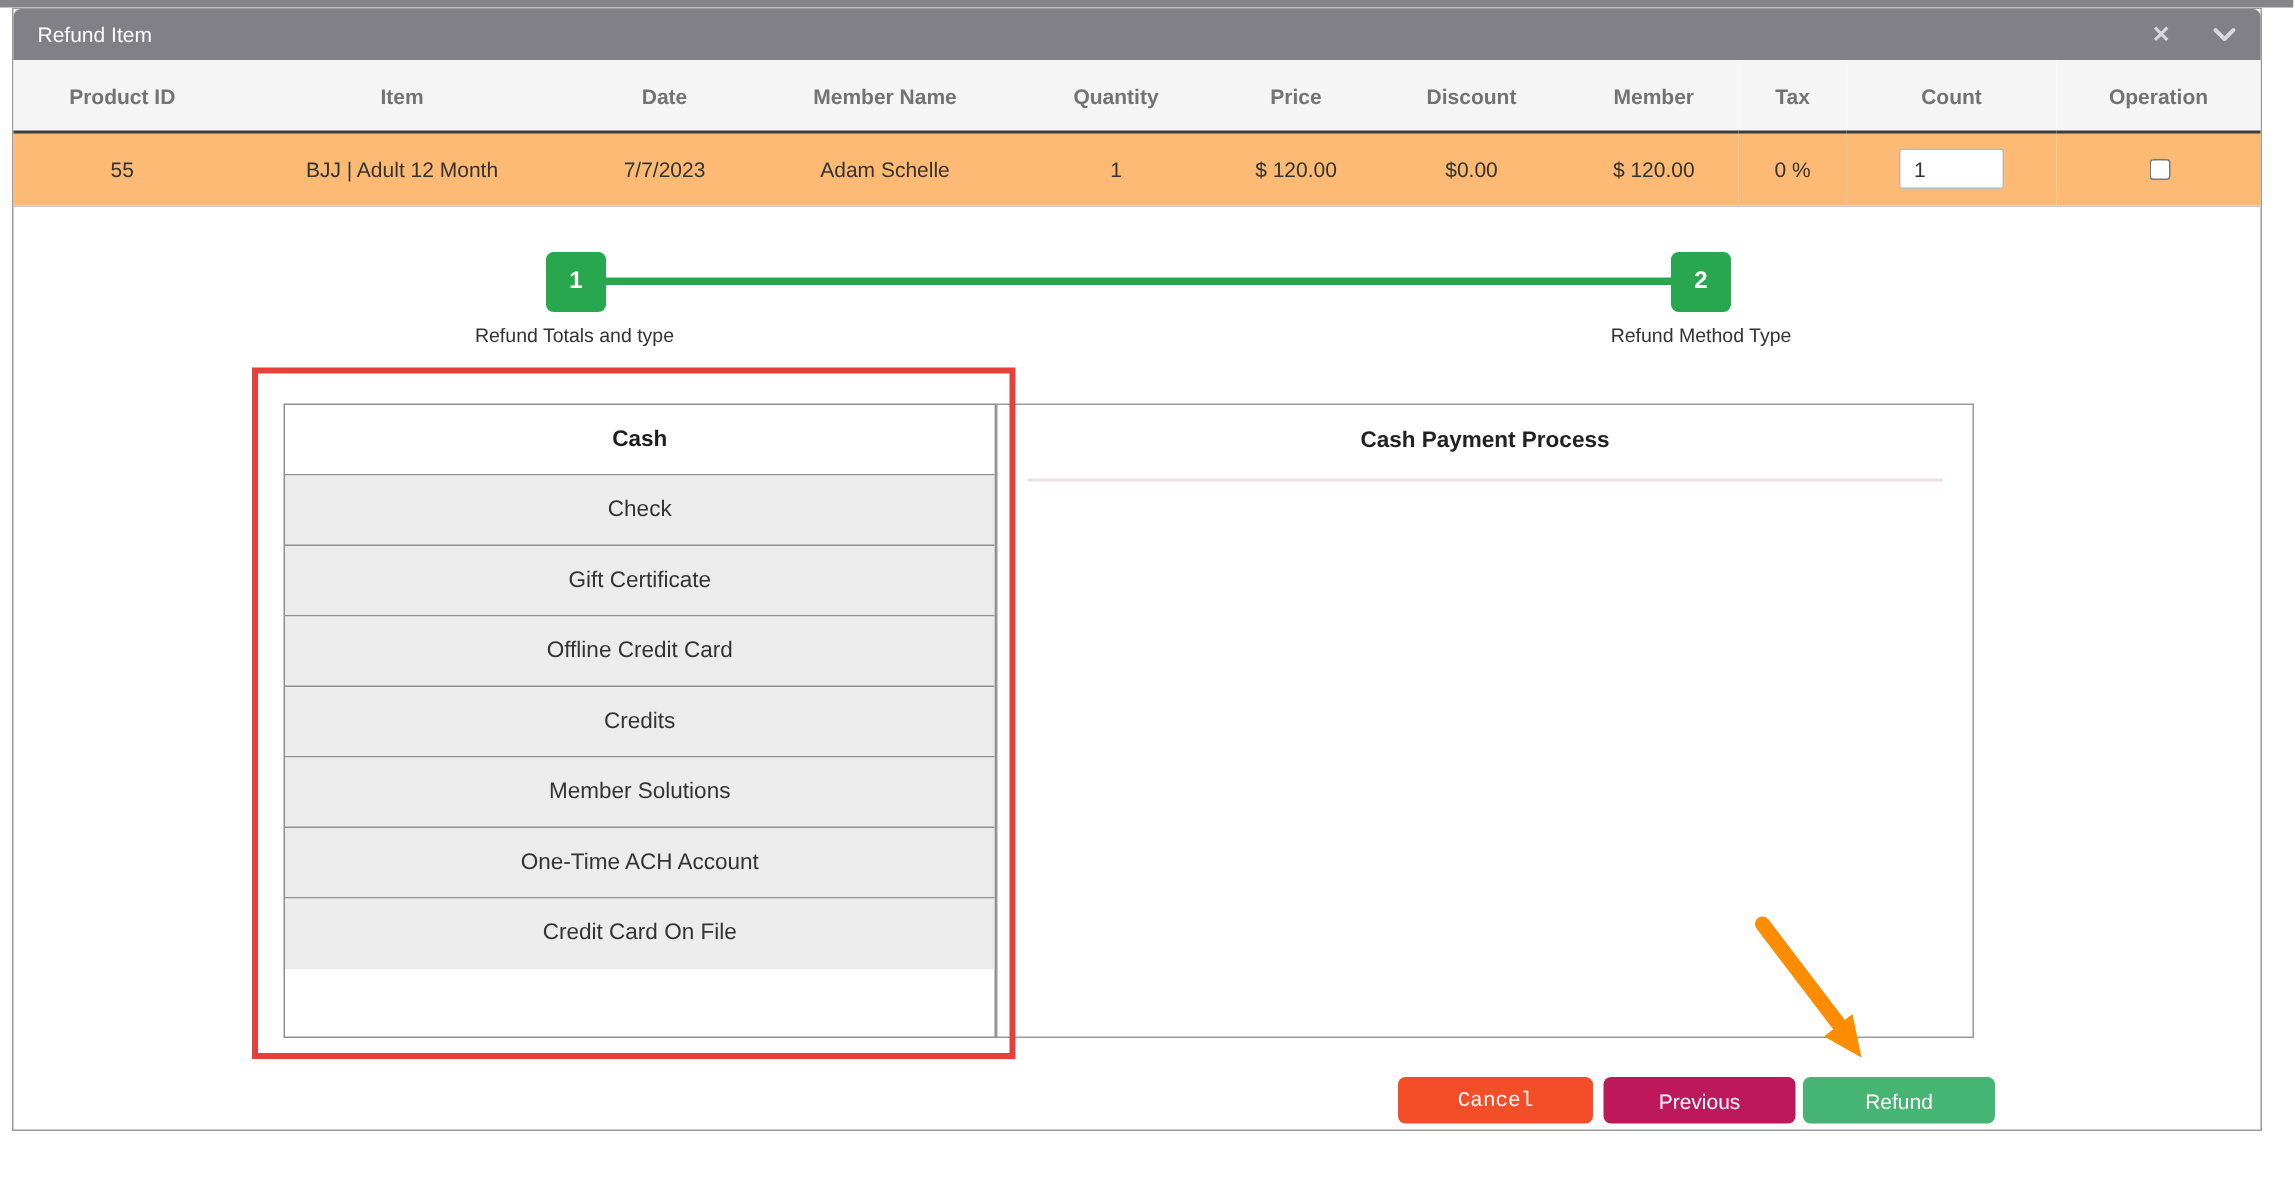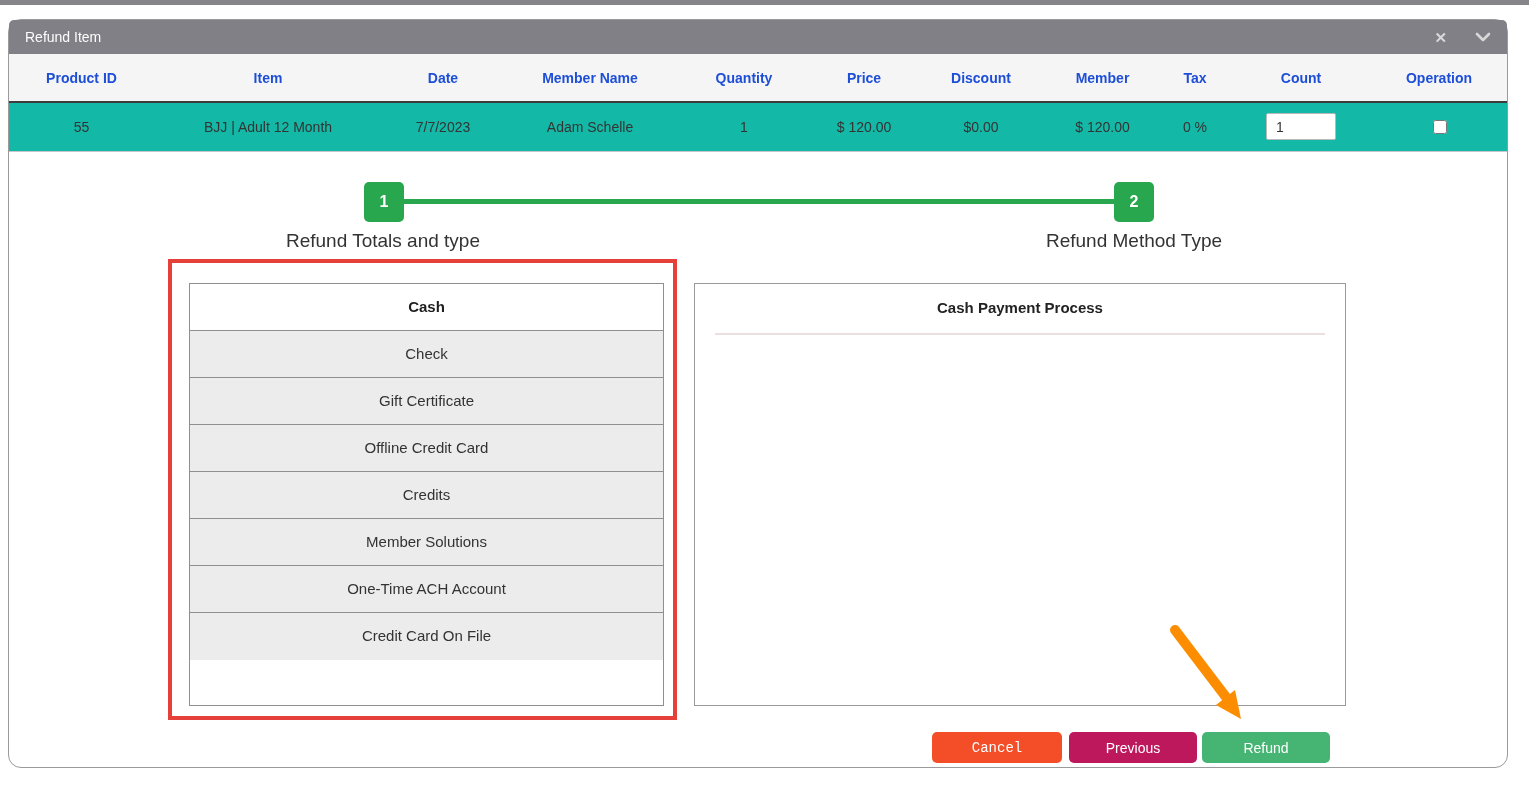--- a/index.html
+++ b/index.html
@@ -4,80 +4,80 @@
 <style>
   * { box-sizing: border-box; }
   html,body { margin:0; padding:0; }
   body {
     width:1529px; height:787px; position:relative; overflow:hidden;
     background:#ffffff; font-family:"Liberation Sans", sans-serif;
   }
   .top-strip { position:absolute; left:0; top:0; width:1529px; height:5px; background:#85858a; }
 
   .modal {
-    position:absolute; left:8px; top:19px; width:1500px; height:749px;
-    background:#fff; border:1px solid #9a9a9a; border-radius:13px;
+    position:absolute; left:8px; top:5px; width:1500px; height:749px;
+    background:#fff; border:1px solid #9a9a9a; border-radius:0;
   }
   .titlebar {
     position:absolute; left:0; top:0; width:100%; height:34px;
     background:#808086; border-radius:5px 5px 0 0;
     display:flex; align-items:center; padding:0 16px; color:#fdfdfd; font-size:14px;
   }
   .titlebar .spacer { flex:1; }
   .tb-close { color:#d8d8d8; font-size:15px; font-weight:bold; cursor:pointer; line-height:1; }
   .tb-chevron { margin-left:28px; cursor:pointer; display:flex; align-items:center; }
 
   
   table.items {
     position:absolute; left:0; top:34px; width:1498px;
     border-collapse:collapse; table-layout:fixed;
   }
   table.items thead th {
-    height:48px; background:#f5f5f5; font-size:14px; font-weight:bold; color:#1d4ed8;
+    height:48px; background:#f5f5f5; font-size:14px; font-weight:bold; color:#737373;
     text-align:center; border-bottom:2px solid #3c3c3c;
   }
   table.items tbody td {
-    height:49px; background:#14b8a6; font-size:14px; color:#333;
+    height:49px; background:#fdba74; font-size:14px; color:#333;
     text-align:center; border-bottom:1px solid #c6c6cc;
   }
   .count-input {
     width:70px; height:27px; border:1px solid #b9b9b9; border-radius:2px;
     font-family:"Liberation Sans",sans-serif; font-size:14px; color:#333; padding:0 9px; background:#fff;
   }
   .op-checkbox { width:14px; height:14px; cursor:pointer; }
 
   
   .step-line { position:absolute; left:393px; top:179px; width:714px; height:5px; background:#28a74e; }
   .step-sq {
     position:absolute; top:162px; width:40px; height:40px; background:#28a74e; border-radius:5px;
     color:#fff; font-weight:bold; font-size:16px; display:flex; align-items:center; justify-content:center;
     cursor:pointer;
   }
   .step-sq.s1 { left:355px; }
   .step-sq.s2 { left:1105px; }
-  .step-label { position:absolute; top:210px; width:320px; text-align:center; font-size:19px; color:#333; }
+  .step-label { position:absolute; top:210px; width:320px; text-align:center; font-size:13px; color:#333; }
   .step-label.l1 { left:214px; }
   .step-label.l2 { left:965px;text-align:center; }
 
   
   ul.pm-list {
     position:absolute; left:180px; top:263px; width:475px; height:423px;
     margin:0; padding:0; list-style:none; border:1px solid #8f8f8f; overflow:hidden; background:#fff;
   }
   ul.pm-list li {
     height:47px; line-height:46px; text-align:center; font-size:15px; color:#333;
     background:#ececec; border-bottom:1px solid #8f8f8f; cursor:pointer;
   }
   ul.pm-list li.selected { background:#fff; font-weight:bold; color:#1d1d1d; }
   ul.pm-list li:last-child { border-bottom:none; }
 
   
   .process-panel {
     position:absolute; left:655px; top:263px; width:652px; height:423px;
-    border:1px solid #9a9a9a; background:#fff;margin-left:30px;
+    border:1px solid #9a9a9a; background:#fff;
   }
   .panel-title { margin-top:15px; text-align:center; font-size:15px; font-weight:bold; color:#222; }
   .panel-divider { margin:17px 20px 0 20px; height:2px; background:#ecdfdf; }
 
   
   .btn {
     position:absolute; top:712px; height:31px; border:none; border-radius:5px;
     color:#fff; font-size:14px; font-family:"Liberation Sans",sans-serif; cursor:pointer;
   }
   .btn.cancel  { left:923px;  width:130px; background:#f44e28;font-family:Liberation Mono, monospace; }

